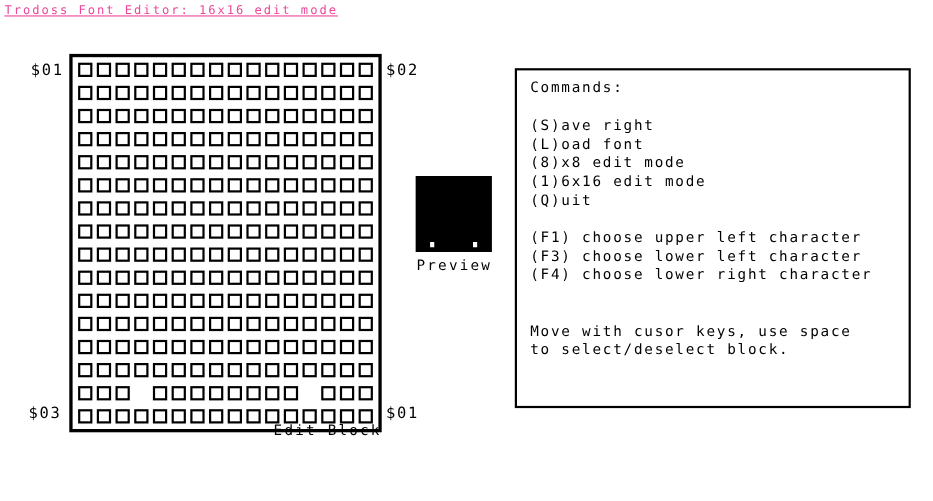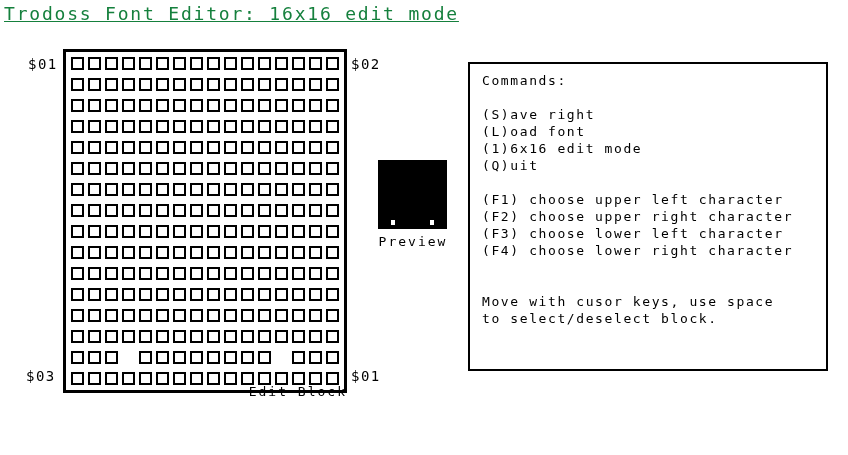--- a/index.html
+++ b/index.html
@@ -3,22 +3,22 @@
 <meta charset="utf-8">
 <style>
   html,body { margin:0; padding:0; background:#ffffff; }
   .screen {
     position:relative; width:848px; height:455px; background:#ffffff;
     font-family:"DejaVu Sans Mono","Liberation Mono",monospace; color:#000000;
     overflow:hidden;
   }
   .title {
     position:absolute; left:4px; top:3px;
-    font-size:18px; letter-spacing:1.8px;
-    color:#15803d; text-decoration:underline; white-space:pre;
+    font-size:11px; letter-spacing:1.8px;
+    color:#ec4899; text-decoration:underline; white-space:pre;
   }
   .grid-box {
     position:absolute; left:63px; top:49px; width:284px; height:344px;
     box-sizing:border-box; border:3px solid #000000; padding:5px;
     display:grid; grid-template-columns:repeat(16,13px); grid-auto-rows:13px;
     gap:8px 4px; background:#ffffff;
   }
   .cell {
     width:13px; height:13px; box-sizing:border-box;
     border:2px solid #000000; background:#ffffff;
@@ -588,25 +588,25 @@
     </div>
 
   <div class="preview-caption">Preview</div>
 
   <div class="commands">
     <div>
         <div class="cmd-line">Commands:</div>
         <div class="cmd-line">&nbsp;</div>
         <div class="cmd-line">(S)ave right</div>
         <div class="cmd-line">(L)oad font</div>
+        <div class="cmd-line">(8)x8 edit mode</div>
         <div class="cmd-line">(1)6x16 edit mode</div>
         <div class="cmd-line">(Q)uit</div>
         <div class="cmd-line">&nbsp;</div>
         <div class="cmd-line">(F1) choose upper left character</div>
-        <div class="cmd-line">(F2) choose upper right character</div>
         <div class="cmd-line">(F3) choose lower left character</div>
         <div class="cmd-line">(F4) choose lower right character</div>
         <div class="cmd-line">&nbsp;</div>
         <div class="cmd-line">&nbsp;</div>
         <div class="cmd-line">Move with cusor keys, use space</div>
         <div class="cmd-line">to select/deselect block.</div>
       </div>
   </div>
 
 </div>

